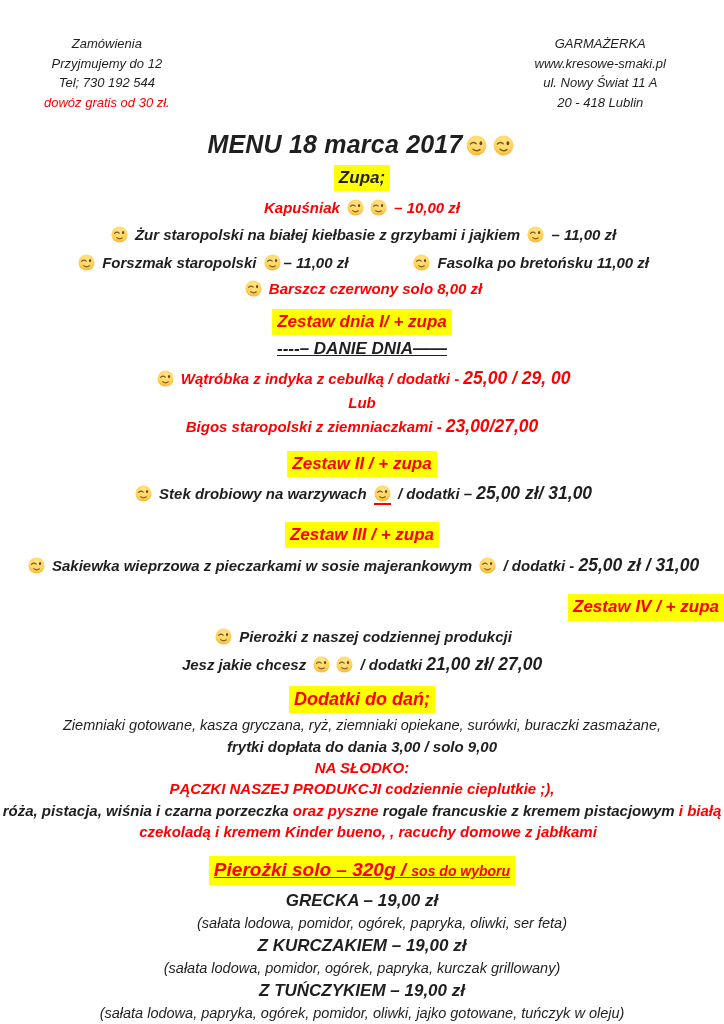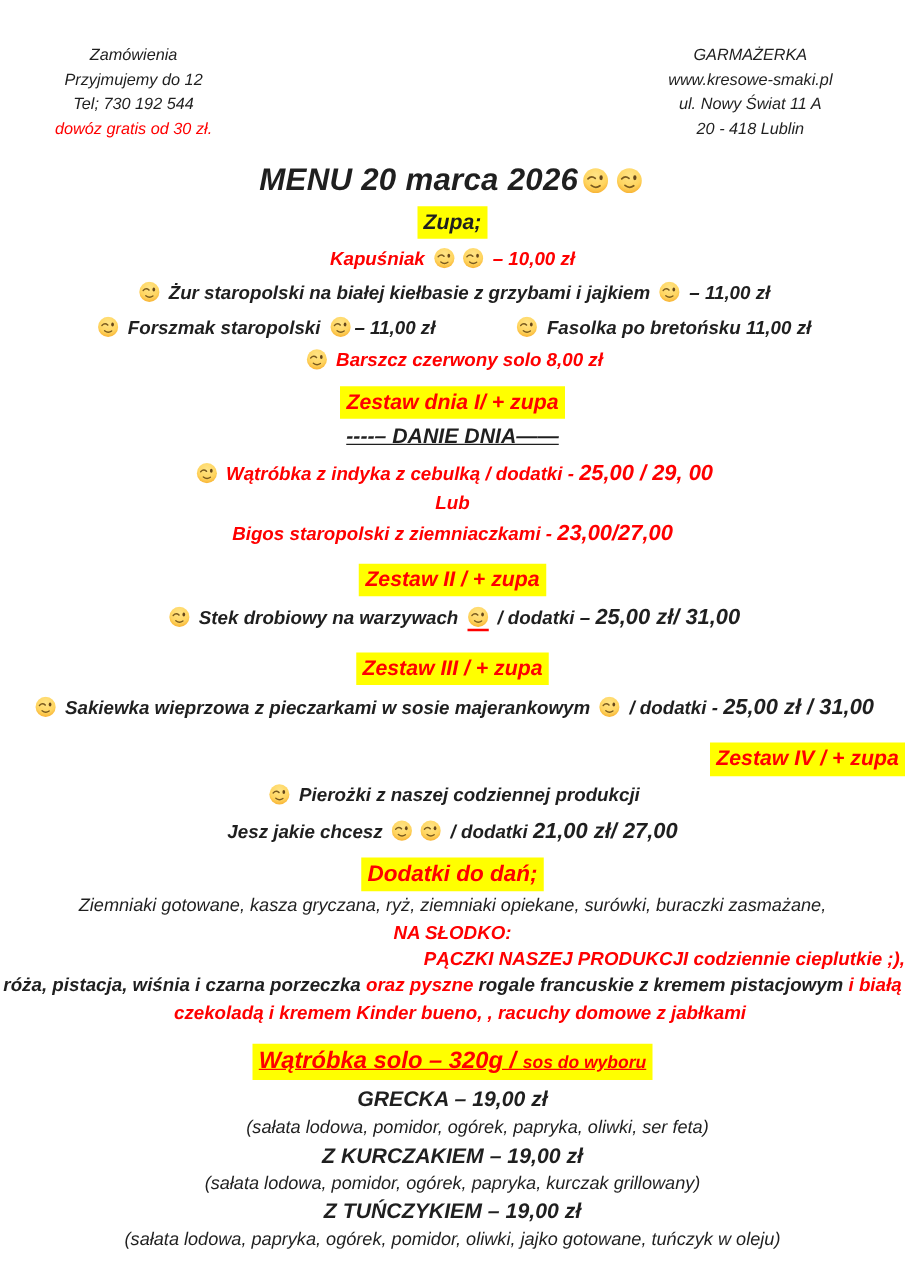--- a/index.html
+++ b/index.html
@@ -65,21 +65,21 @@
     </div>
     <div class="hdr-block">
       <div>GARMAŻERKA</div>
       <div>www.kresowe-smaki.pl</div>
       <div>ul. Nowy Świat  11 A</div>
       <div>20 -  418 Lublin</div>
     </div>
   </div>
 
   <div class="title-row">
-    <span>MENU 20 marca 2026</span><span class="emj-wrap"><svg class="emj">
+    <span>MENU 18 marca 2017</span><span class="emj-wrap"><svg class="emj">
           <use href="#winkface"></use>
         </svg></span><span class="emj-wrap"><svg class="emj">
           <use href="#winkface"></use>
         </svg></span>
   </div>
 
   <div class="menu-body">
       <div class="line heading hc-blk" style="margin-top: 6px;"><span class="hl"><span>Zupa;</span></span></div>
       <div class="line item" style="margin-top: 6px;"><span class="red">Kapuśniak </span><span class="emj-wrap"><svg class="emj" aria-hidden="true">
             <use href="#winkface"></use>
@@ -129,25 +129,26 @@
       <div class="line item" style="margin-top: 5px;"><span class="emj-wrap"><svg class="emj" aria-hidden="true">
             <use href="#winkface"></use>
           </svg></span><span>  Pierożki z  naszej codziennej produkcji</span></div>
       <div class="line item" style="margin-top: 5px;"><span>Jesz jakie chcesz  </span><span class="emj-wrap"><svg class="emj" aria-hidden="true">
             <use href="#winkface"></use>
           </svg></span><span class="emj-wrap"><svg class="emj" aria-hidden="true">
             <use href="#winkface"></use>
           </svg></span><span> / dodatki   </span><span class="big">21,00 zł/ 27,00</span></div>
       <div class="line heading" style="font-size: 18px; margin-top: 9px;"><span class="hl"><span>Dodatki do dań;</span></span></div>
       <div class="line note" style="margin-top: 2px;"><span>Ziemniaki gotowane, kasza gryczana, ryż, ziemniaki opiekane, surówki, buraczki zasmażane,</span></div>
+      <div class="line item" style="margin-top: 0px;"><span>frytki  dopłata do dania 3,00 / solo 9,00</span></div>
       <div class="line item" style="margin-top: 0px;"><span class="red">NA SŁODKO:</span></div>
-      <div class="line item" style="margin-top: 0px; text-align: right;"><span class="red">PĄCZKI NASZEJ PRODUKCJI  codziennie cieplutkie ;),</span></div>
+      <div class="line item" style="margin-top: 0px;"><span class="red">PĄCZKI NASZEJ PRODUKCJI  codziennie cieplutkie ;),</span></div>
       <div class="line item" style="margin-top: 0px;"><span>róża, pistacja, wiśnia i czarna porzeczka  </span><span class="red">oraz pyszne </span><span>rogale francuskie z kremem pistacjowym </span><span class="red">i białą</span></div>
       <div class="line item" style="margin-top: 0px; margin-left: 12px;"><span class="red">czekoladą i kremem Kinder bueno, , racuchy domowe z jabłkami</span></div>
-      <div class="line heading" style="font-size: 19px; margin-top: 14px;"><span class="hl ul"><span>Wątróbka solo – 320g / </span><span class="sm">sos do wyboru</span></span></div>
+      <div class="line heading" style="font-size: 19px; margin-top: 14px;"><span class="hl ul"><span>Pierożki solo – 320g / </span><span class="sm">sos do wyboru</span></span></div>
       <div class="line item" style="font-size: 17px; margin-top: 4px;"><span>GRECKA – 19,00 zł</span></div>
       <div class="line note" style="margin-top: 0px; padding-left: 40px;"><span>(sałata lodowa, pomidor, ogórek, papryka, oliwki, ser feta)</span></div>
       <div class="line item" style="font-size: 17px; margin-top: 0px;"><span>Z KURCZAKIEM – 19,00 zł</span></div>
       <div class="line note" style="margin-top: 0px;"><span>(sałata lodowa, pomidor, ogórek, papryka, kurczak grillowany)</span></div>
       <div class="line item" style="font-size: 17px; margin-top: 0px;"><span>Z TUŃCZYKIEM – 19,00 zł</span></div>
       <div class="line note" style="margin-top: 0px;"><span>(sałata lodowa, papryka, ogórek, pomidor, oliwki, jajko gotowane, tuńczyk w oleju)</span></div>
     </div>
 
 </div>
 

